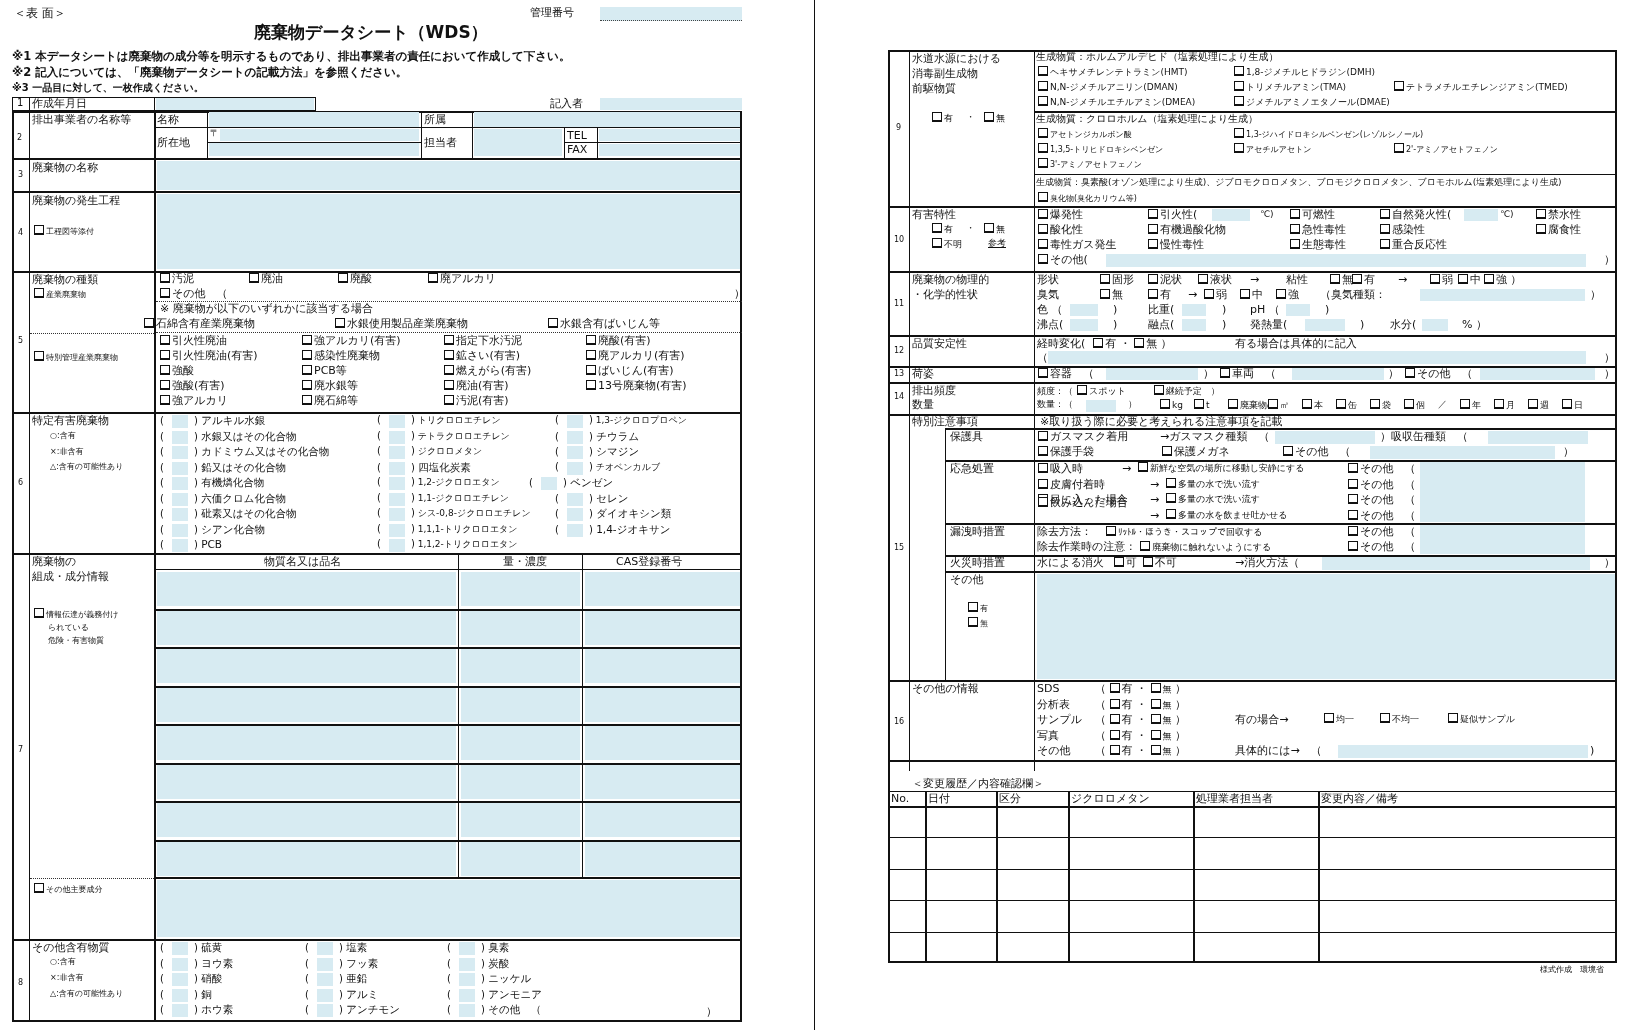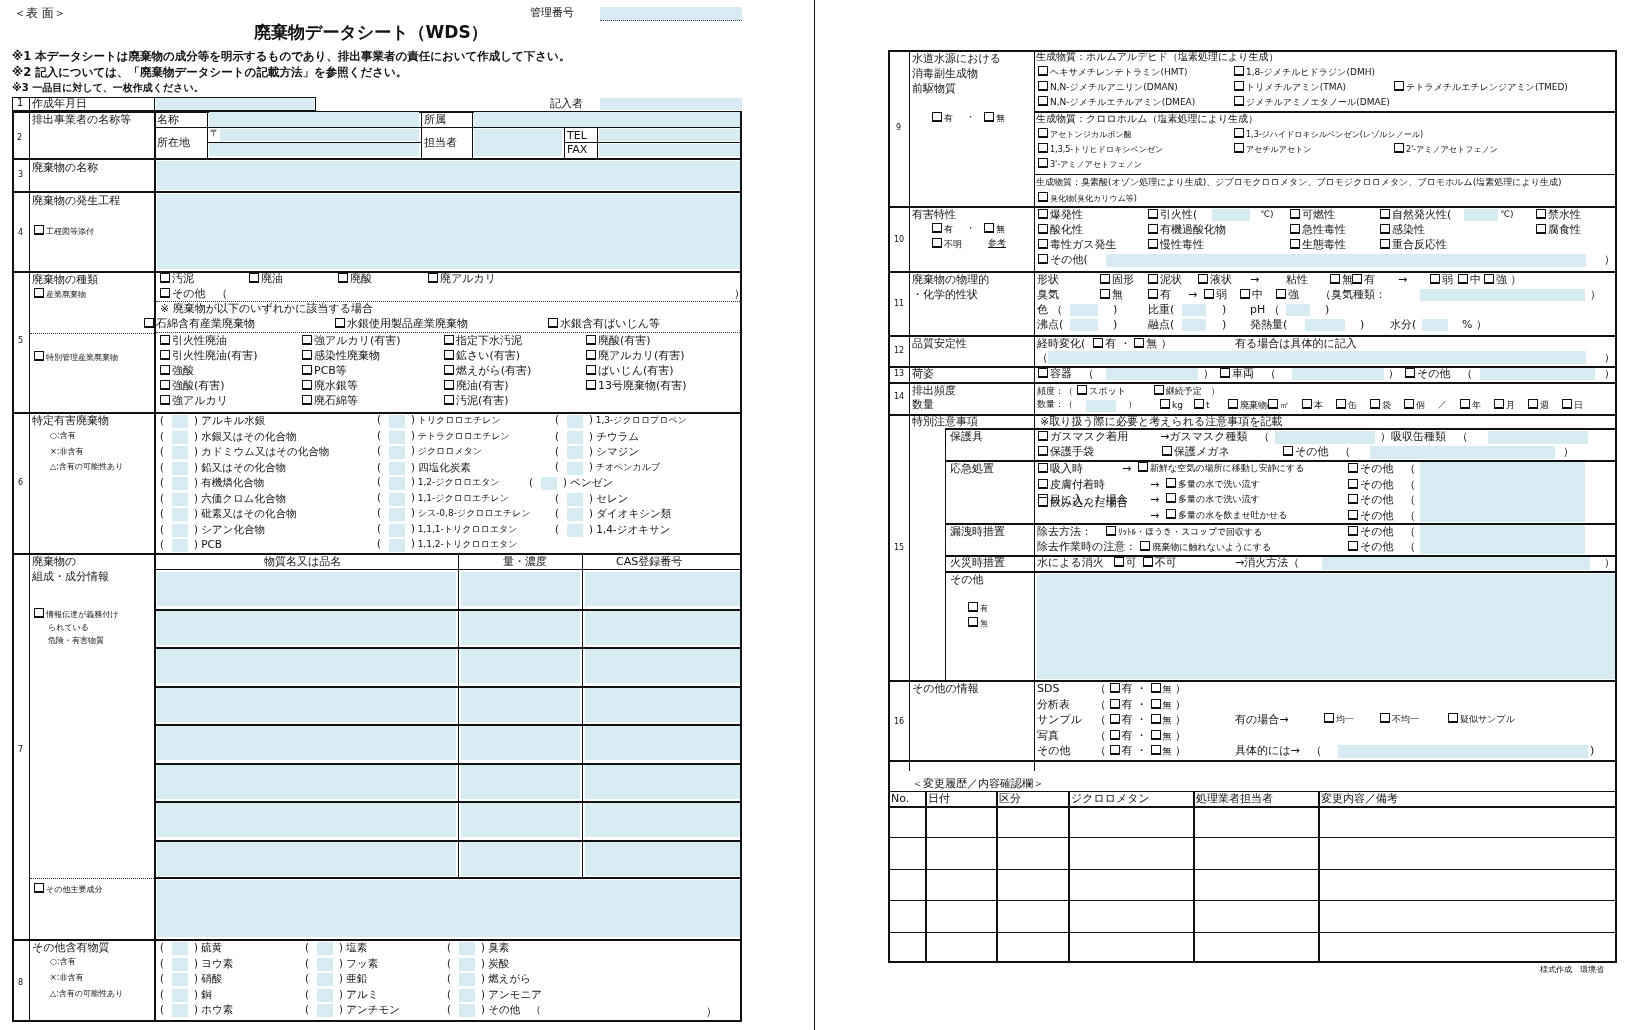--- a/index.html
+++ b/index.html
@@ -223,21 +223,21 @@
     <div class="row6" style="left:160px;top:972px;font-size:10.5px"><span style="font-size:10px">(</span><span class="abs fill" style="left:12px;top:1px;width:16px;height:13px"></span><span style="margin-left:30px;font-size:10px">)</span> <span>硝酸</span></div>
     <div class="row6" style="left:160px;top:987.5px;font-size:10.5px"><span style="font-size:10px">(</span><span class="abs fill" style="left:12px;top:1px;width:16px;height:13px"></span><span style="margin-left:30px;font-size:10px">)</span> <span>銅</span></div>
     <div class="row6" style="left:160px;top:1003px;font-size:10.5px"><span style="font-size:10px">(</span><span class="abs fill" style="left:12px;top:1px;width:16px;height:13px"></span><span style="margin-left:30px;font-size:10px">)</span> <span>ホウ素</span></div>
     <div class="row6" style="left:305px;top:941px;font-size:10.5px"><span style="font-size:10px">(</span><span class="abs fill" style="left:12px;top:1px;width:16px;height:13px"></span><span style="margin-left:30px;font-size:10px">)</span> <span>塩素</span></div>
     <div class="row6" style="left:305px;top:956.5px;font-size:10.5px"><span style="font-size:10px">(</span><span class="abs fill" style="left:12px;top:1px;width:16px;height:13px"></span><span style="margin-left:30px;font-size:10px">)</span> <span>フッ素</span></div>
     <div class="row6" style="left:305px;top:972px;font-size:10.5px"><span style="font-size:10px">(</span><span class="abs fill" style="left:12px;top:1px;width:16px;height:13px"></span><span style="margin-left:30px;font-size:10px">)</span> <span>亜鉛</span></div>
     <div class="row6" style="left:305px;top:987.5px;font-size:10.5px"><span style="font-size:10px">(</span><span class="abs fill" style="left:12px;top:1px;width:16px;height:13px"></span><span style="margin-left:30px;font-size:10px">)</span> <span>アルミ</span></div>
     <div class="row6" style="left:305px;top:1003px;font-size:10.5px"><span style="font-size:10px">(</span><span class="abs fill" style="left:12px;top:1px;width:16px;height:13px"></span><span style="margin-left:30px;font-size:10px">)</span> <span>アンチモン</span></div>
     <div class="row6" style="left:447px;top:941px;font-size:10.5px"><span style="font-size:10px">(</span><span class="abs fill" style="left:12px;top:1px;width:16px;height:13px"></span><span style="margin-left:30px;font-size:10px">)</span> <span>臭素</span></div>
     <div class="row6" style="left:447px;top:956.5px;font-size:10.5px"><span style="font-size:10px">(</span><span class="abs fill" style="left:12px;top:1px;width:16px;height:13px"></span><span style="margin-left:30px;font-size:10px">)</span> <span>炭酸</span></div>
-    <div class="row6" style="left:447px;top:972px;font-size:10.5px"><span style="font-size:10px">(</span><span class="abs fill" style="left:12px;top:1px;width:16px;height:13px"></span><span style="margin-left:30px;font-size:10px">)</span> <span>燃えがら</span></div>
+    <div class="row6" style="left:447px;top:972px;font-size:10.5px"><span style="font-size:10px">(</span><span class="abs fill" style="left:12px;top:1px;width:16px;height:13px"></span><span style="margin-left:30px;font-size:10px">)</span> <span>ニッケル</span></div>
     <div class="row6" style="left:447px;top:987.5px;font-size:10.5px"><span style="font-size:10px">(</span><span class="abs fill" style="left:12px;top:1px;width:16px;height:13px"></span><span style="margin-left:30px;font-size:10px">)</span> <span>アンモニア</span></div>
     <div class="row6" style="left:447px;top:1003px;font-size:10.5px"><span style="font-size:10px">(</span><span class="abs fill" style="left:12px;top:1px;width:16px;height:13px"></span><span style="margin-left:30px;font-size:10px">)</span> <span>その他　（</span></div>
   </div>
 <div class="t" style="left:706px;top:1005px">）</div>
 
 <div class="bx" style="left:888px;top:50px;width:729px;height:913px;border-width:2px"></div>
 <div class="vl" style="left:909px;top:50px;height:721px"></div>
 <div class="vl" style="left:1034px;top:50px;height:721px"></div>
 
 <div class="t" style="left:896px;top:123px;font-size:8px">9</div>

